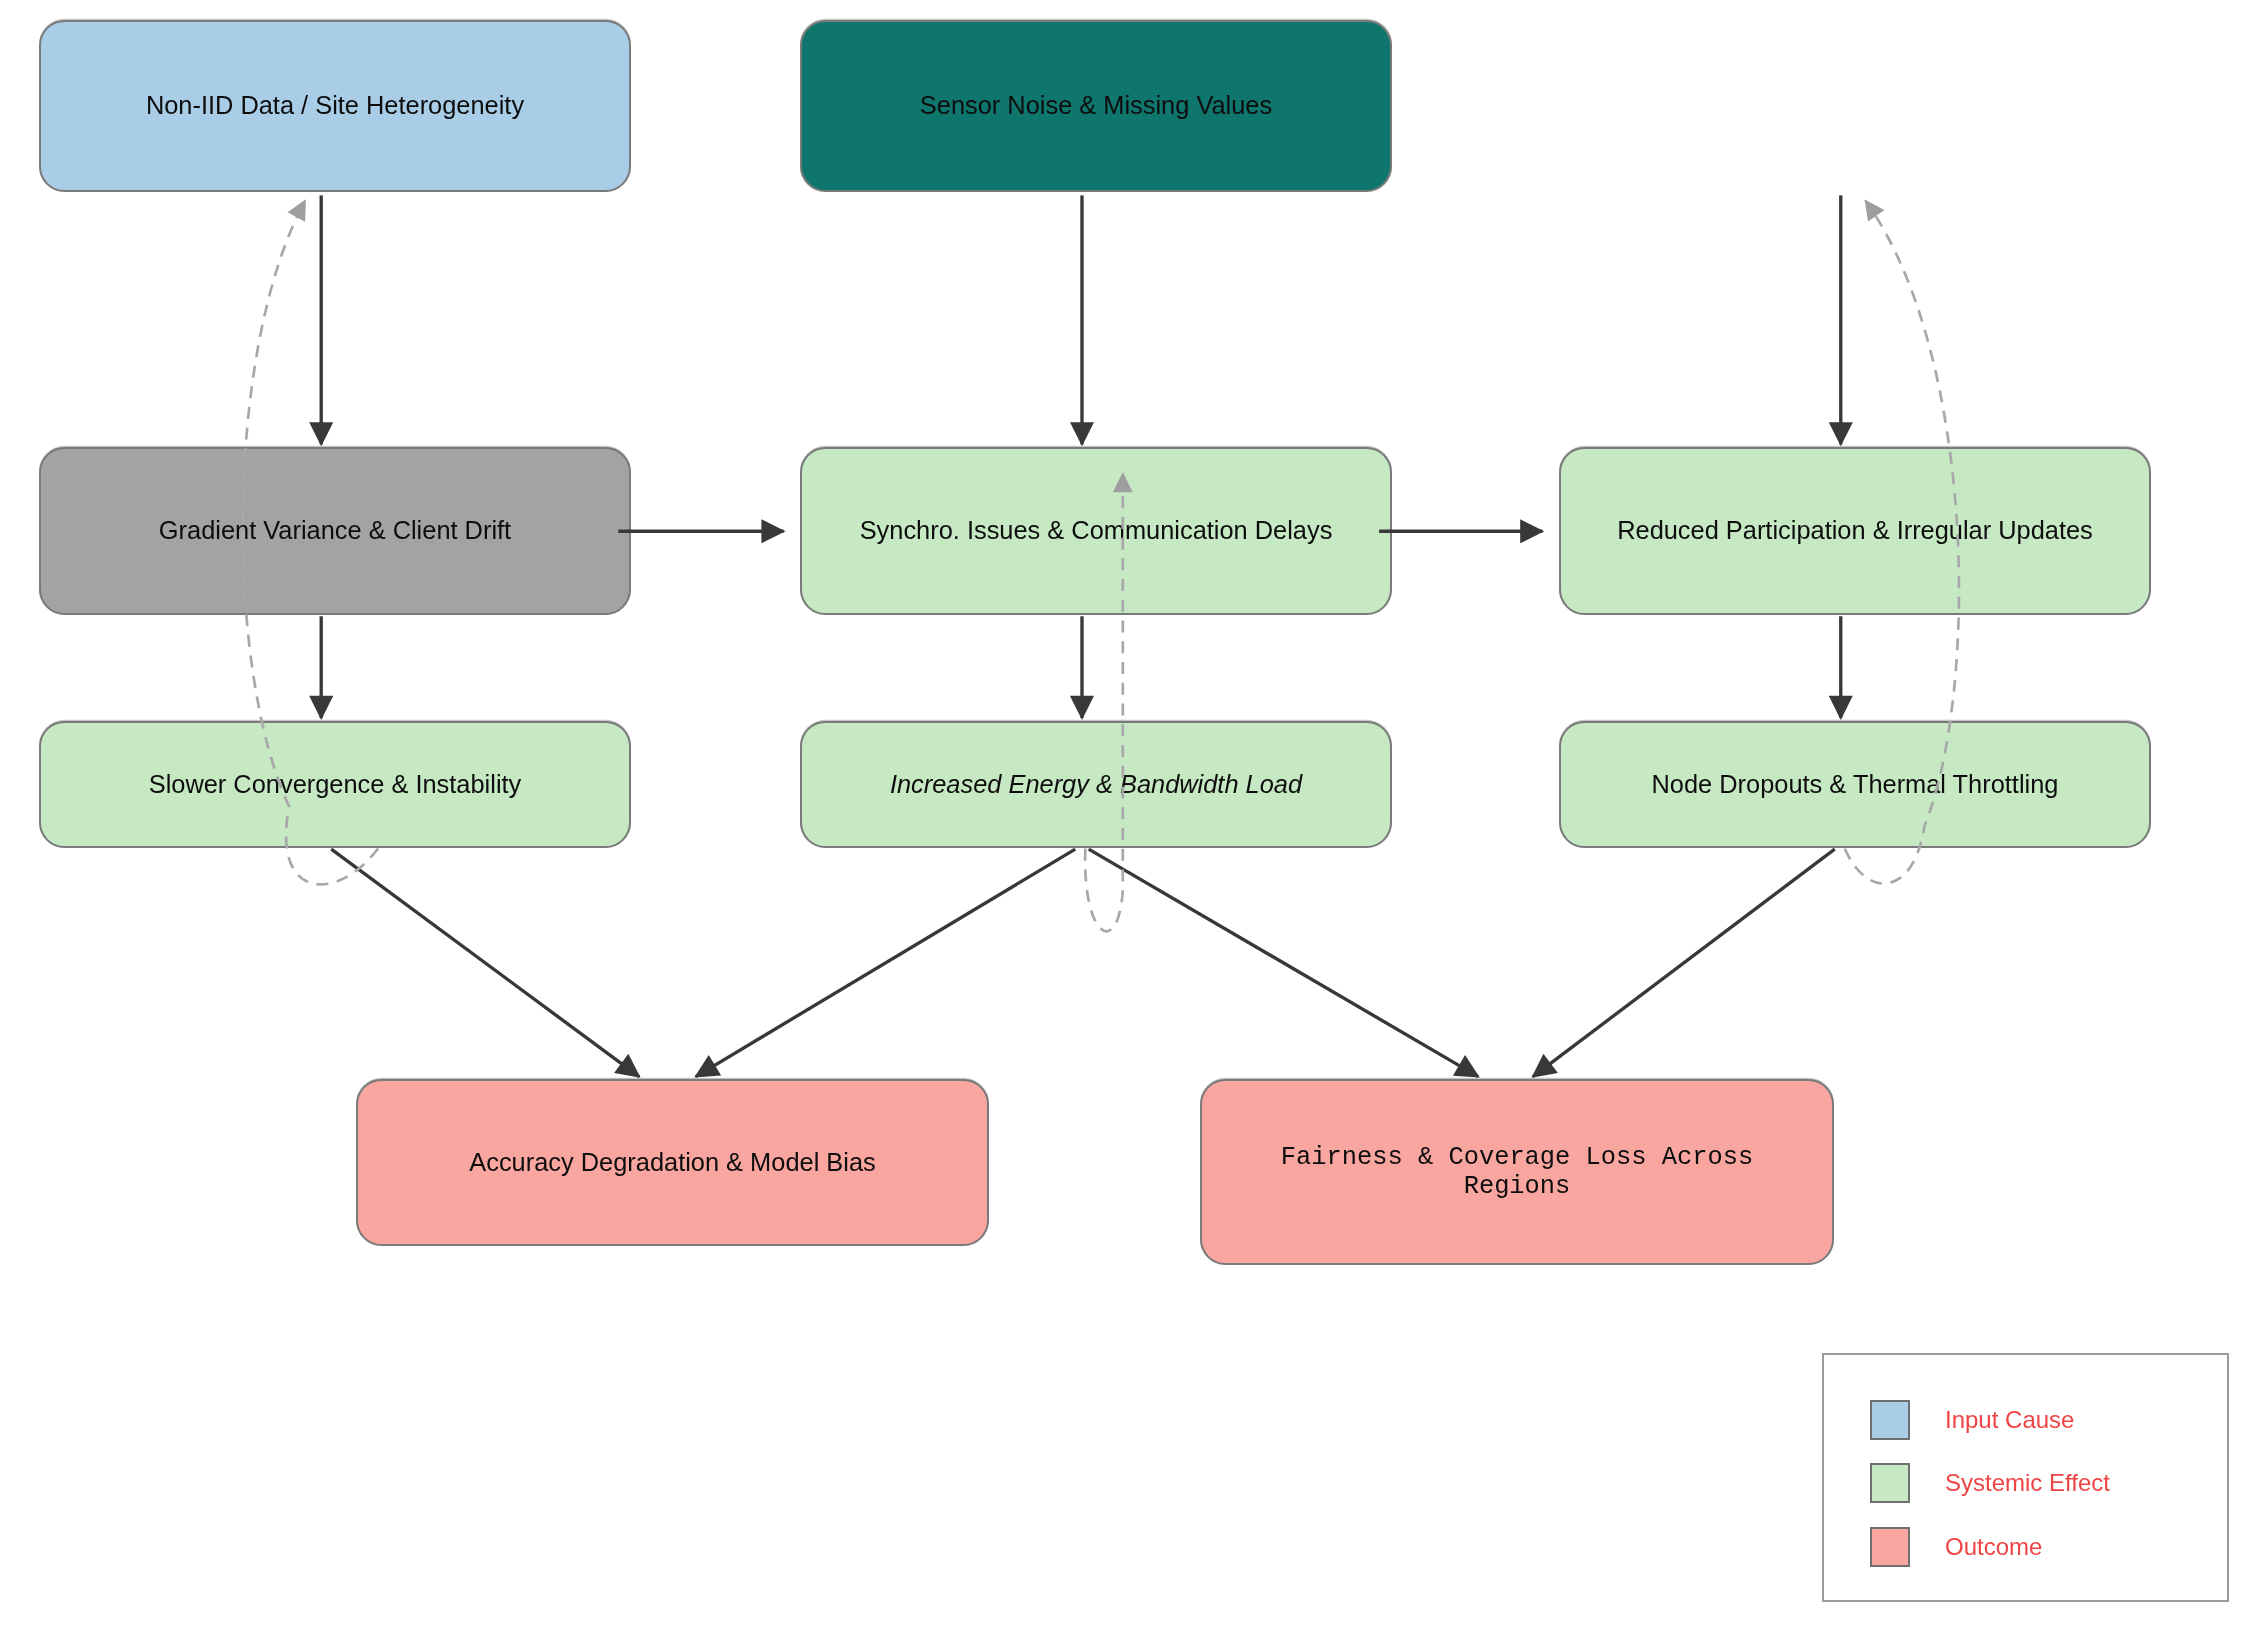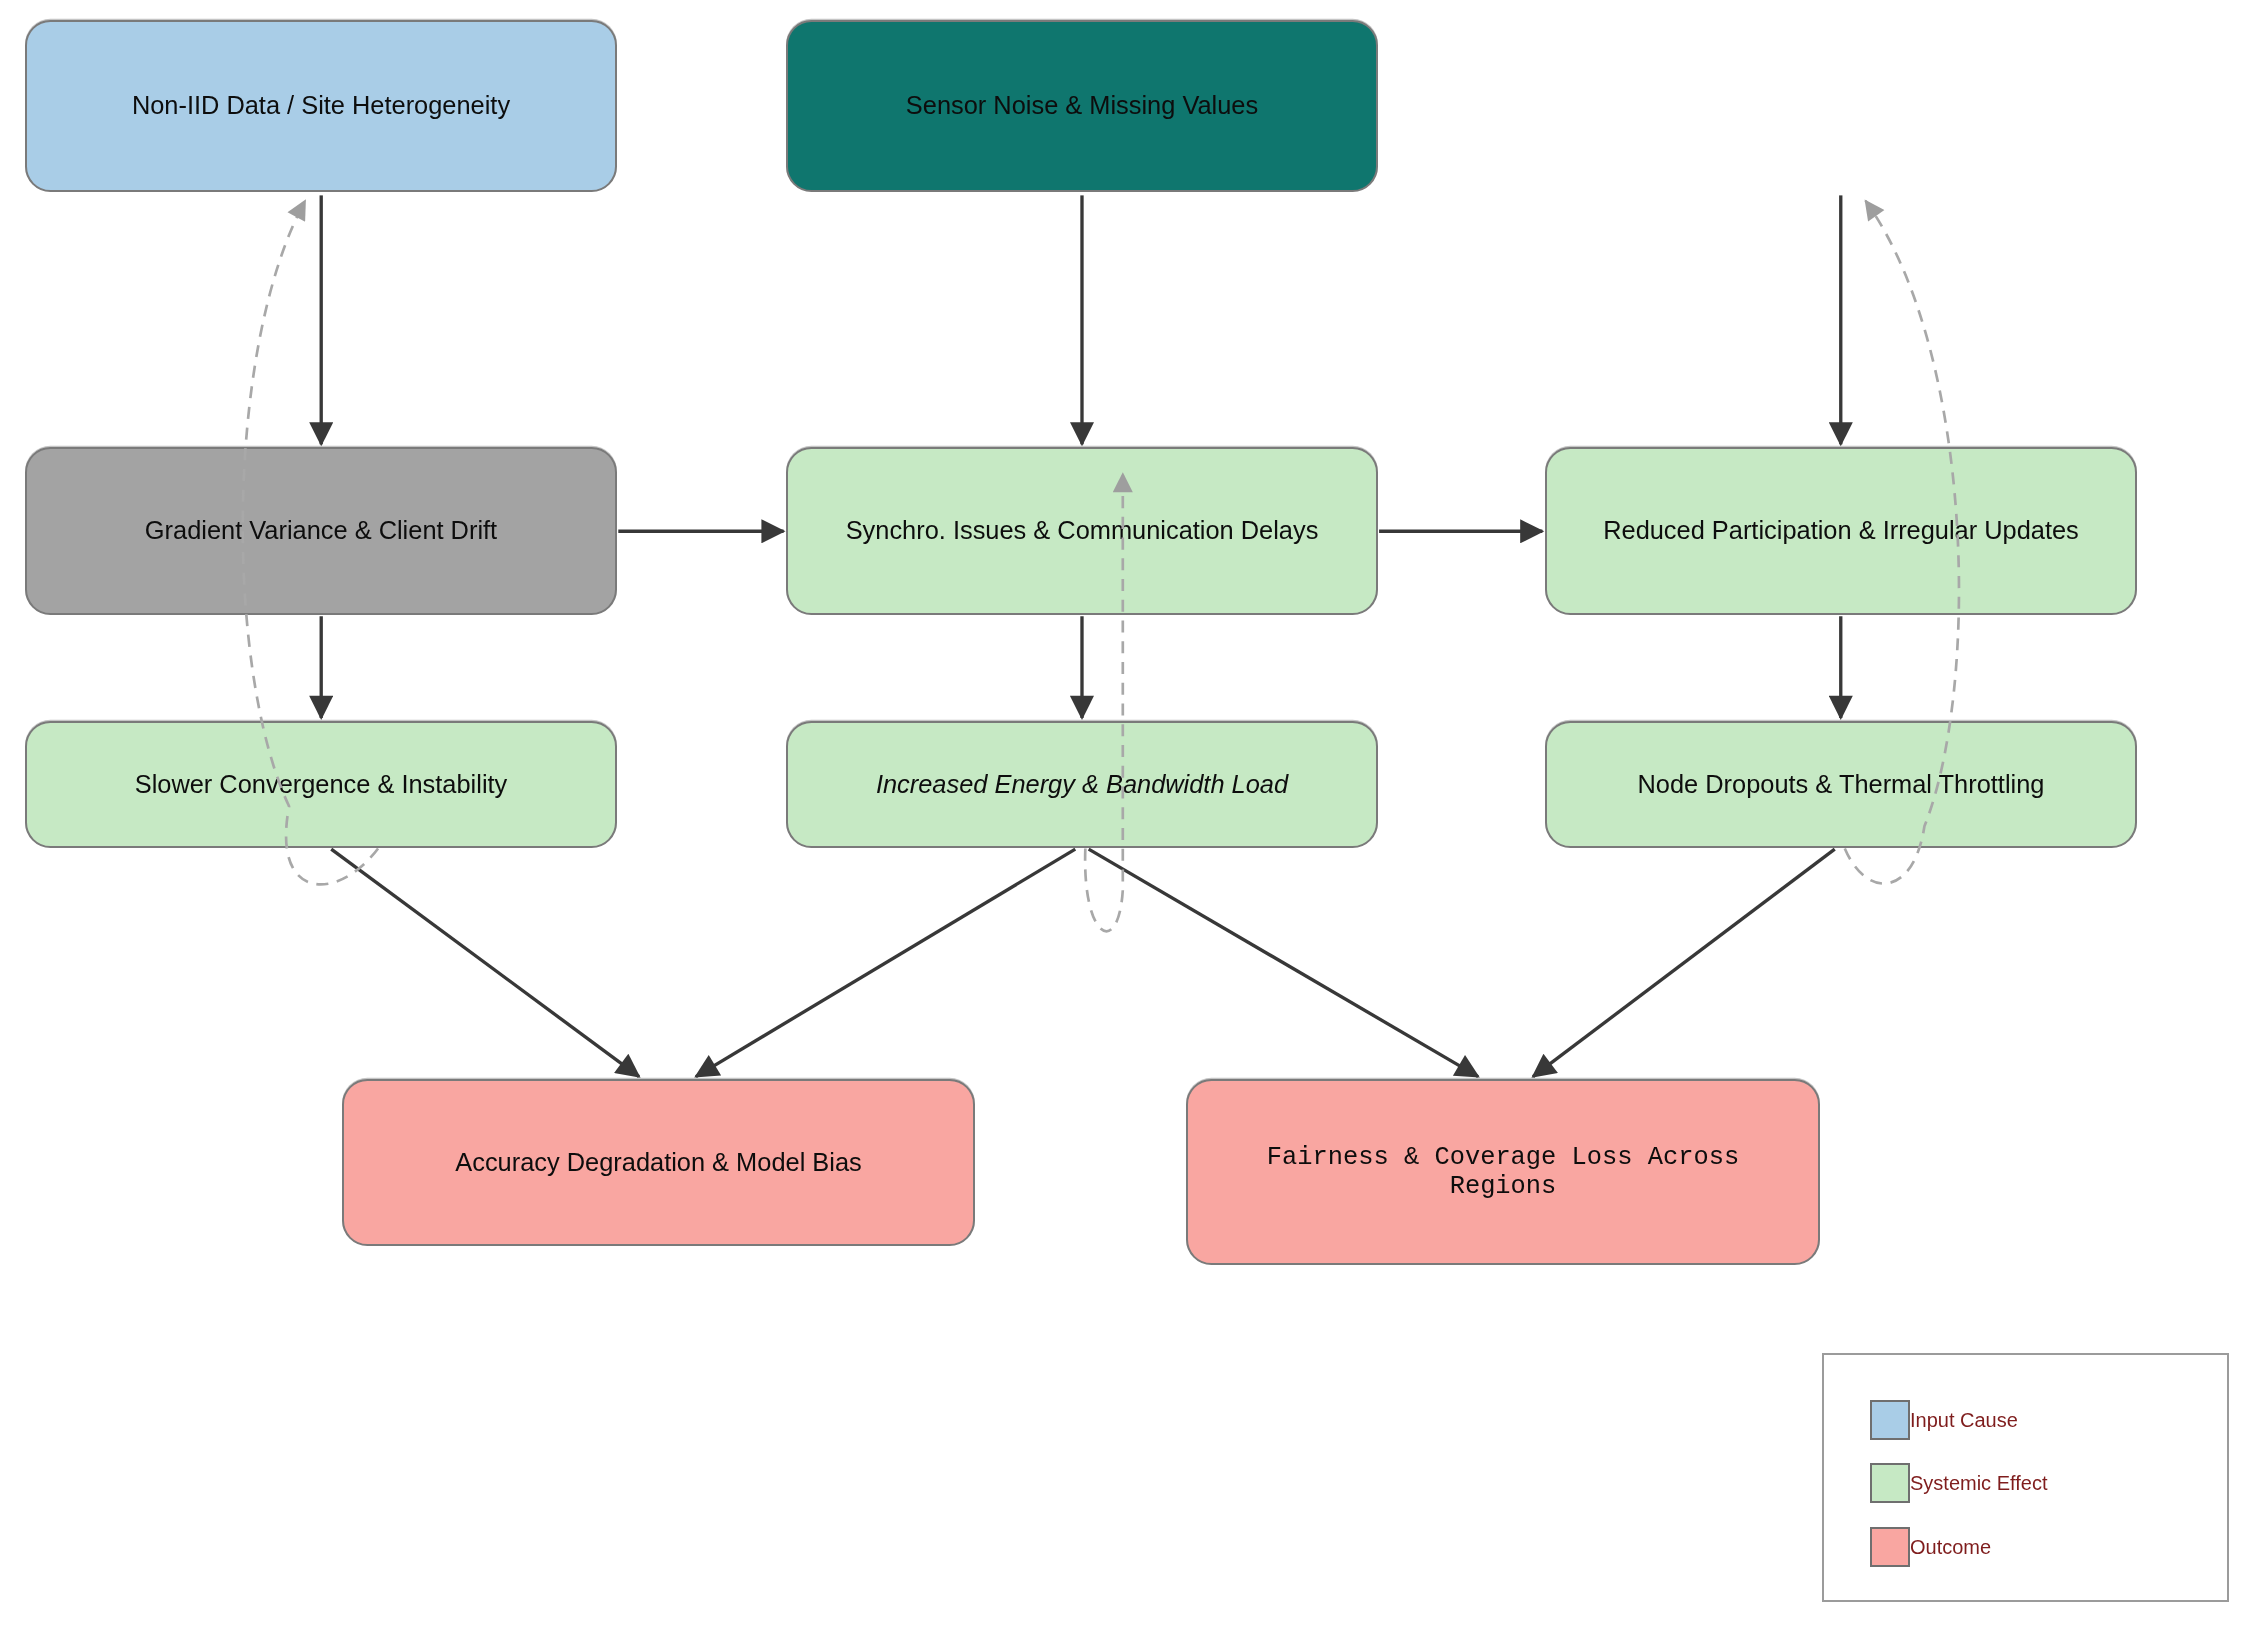--- a/index.html
+++ b/index.html
@@ -10,20 +10,21 @@
     position:absolute;
     box-sizing:border-box;
     display:flex;align-items:center;justify-content:center;
     text-align:center;
     border:2px solid #7a7a7a;
     border-radius:25.4px;
     font-size:25.4px;font-weight:500;color:#0d0d0d;
     padding:0 23px;
     line-height:1.15;
     box-shadow:0 -1.3px 0 rgba(90,90,90,.35);
+    margin-left:14px;
   }
   .input-cause{background:#a9cde7;}
   .systemic-effect{background:#c6e9c4;}
   .outcome{background:#f9a6a1;}
 
   
   #n-non-iid            {left:25px;   top:20px;   width:592px; height:172px;}
   #n-sensor-noise       {left:786px; top:20px;   width:592px; height:172px;}
   #n-energy-constraints {left:1545px; top:20px;   width:592px; height:172px;}
   
@@ -43,21 +44,21 @@
   
   #legend{
     position:absolute;left:1822px;top:1353px;width:407px;height:249px;
     box-sizing:border-box;border:2px solid #9b9b9b;background:#ffffff;
   }
   .legend-row{position:absolute;left:46px;height:40px;display:flex;align-items:center;}
   .legend-row.r0{top:45px;} .legend-row.r1{top:108px;} .legend-row.r2{top:172px;}
   .legend-swatch{
     width:40px;height:40px;box-sizing:border-box;border:2px solid #6f6f6f;flex:0 0 auto;
   }
-  .legend-label{font-size:20px;color:#7f1d1d;white-space:nowrap;}
+  .legend-label{margin-left:35px;font-size:24px;color:#ef4444;white-space:nowrap;}
 </style>
 </head>
 <body>
 
 <div id="canvas">
 
   <div class="node input-cause" id="n-non-iid" style="background-color: rgb(169, 205, 231);">Non-IID Data / Site Heterogeneity</div>
   <div class="node input-cause" id="n-sensor-noise" style="background-color: #0f766e;">Sensor Noise &amp; Missing Values</div>
 
   <div class="node systemic-effect" id="n-gradient-variance" style="background-color: #a3a3a3;">Gradient Variance &amp; Client Drift</div>

